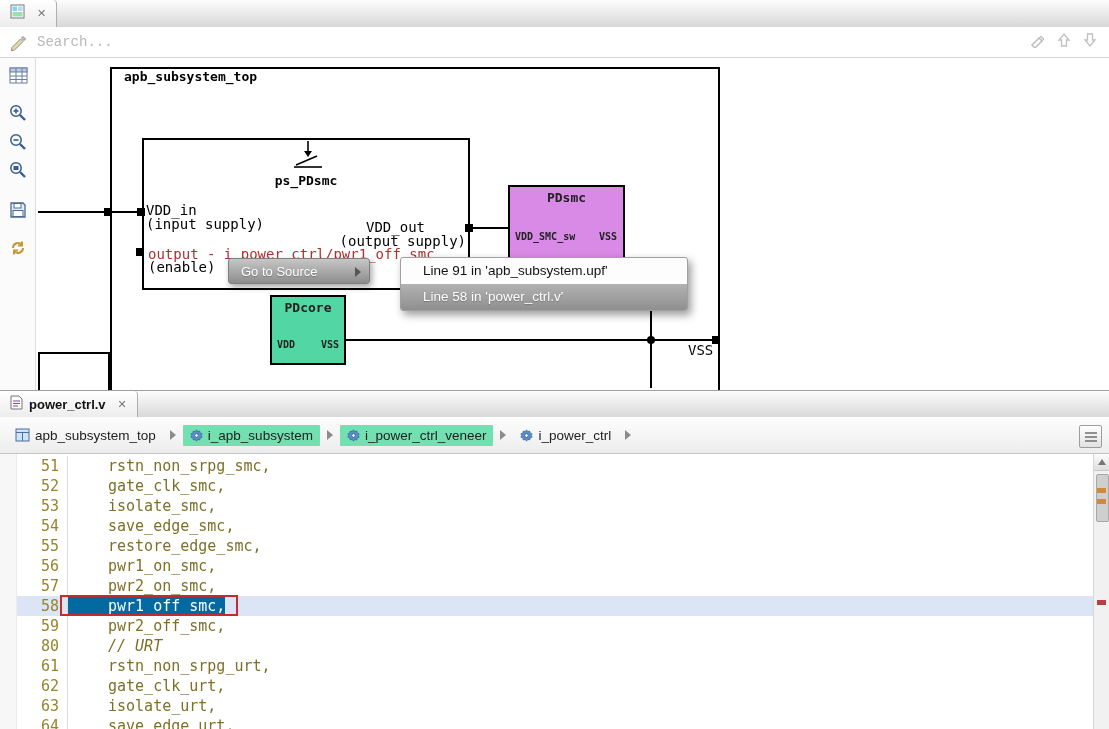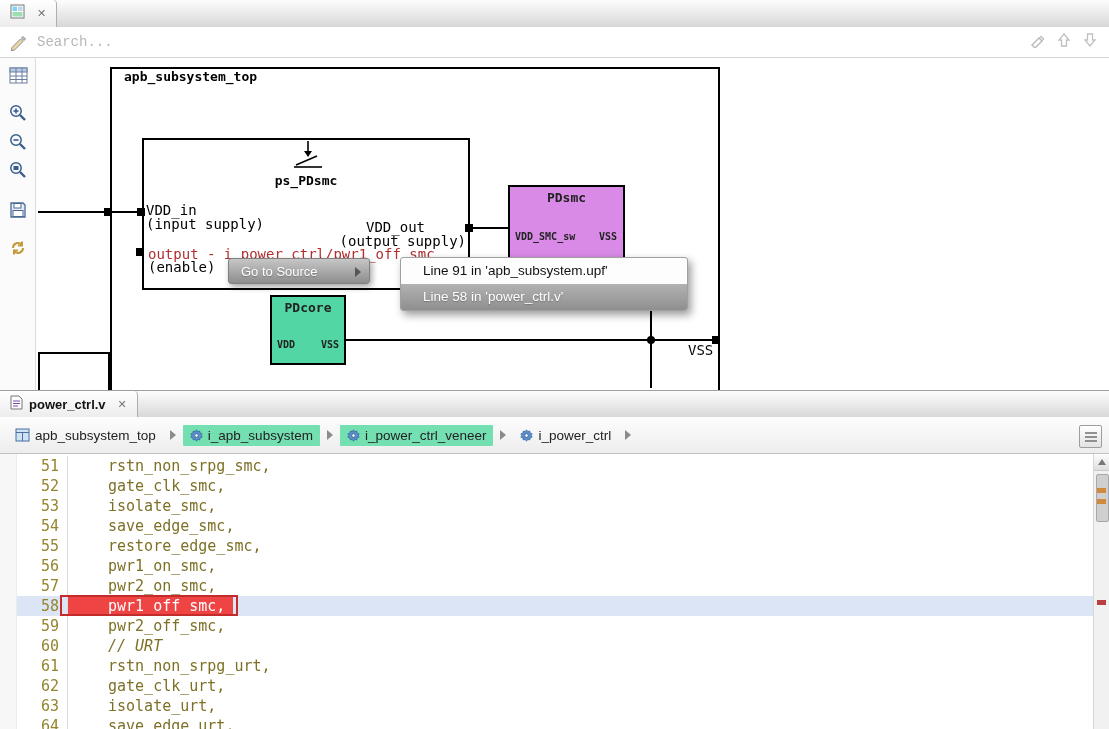--- a/index.html
+++ b/index.html
@@ -69,21 +69,21 @@
   .editor{position:absolute;top:454px;left:0;right:0;height:275px;background:#fff;overflow:hidden;}
   .istrip{position:absolute;left:0;top:0;width:16px;height:100%;background:#f7f7f7;border-right:1px solid #ececec;}
   #code-lines{position:absolute;left:0;top:0;right:0;bottom:0;padding:2px 0 0 17px;}
   .crow{height:20px;line-height:20px;display:flex;position:relative;
         font-family:"DejaVu Sans Mono",monospace;font-size:15px;color:#7d7026;}
   .crow.selected{background:#dbe5f6;}
   .lnum{width:50px;padding-right:8px;box-sizing:border-box;text-align:right;color:#95852e;flex:none;}
   .ccode{flex:1;border-left:1px solid #dcdcdc;white-space:pre;}
   .codetext{display:inline-block;padding-left:40px;}
   .crow.comment .codetext{font-style:italic;}
-  .crow.selected .codetext{background:#ef4444;color:#fff;padding-right:8px;}
+  .crow.selected .codetext{background:#0369a1;color:#fff;}
   .selbox{position:absolute;left:43px;top:-1px;width:178px;height:21px;box-sizing:border-box;
           border:2px solid #c42b2b;z-index:3;pointer-events:none;}
 
   
   .vscroll{position:absolute;right:0;top:0;width:16px;height:100%;background:#f1f1f1;border-left:1px solid #d6d6d6;box-sizing:border-box;}
   .sb-up{position:absolute;top:0;left:0;width:15px;height:16px;background:linear-gradient(#fdfdfd,#dedede);
          border-bottom:1px solid #c9c9c9;display:flex;align-items:center;justify-content:center;cursor:pointer;}
   .sb-up:before{content:"";width:0;height:0;border-bottom:6px solid #777;
                 border-left:4px solid transparent;border-right:4px solid transparent;}
   .sb-thumb{position:absolute;left:2px;top:20px;width:11px;height:46px;background:#cfcfcf;
@@ -341,21 +341,21 @@
       <div class="crow selected">
         <span class="lnum">58</span>
         <span class="ccode"><span class="codetext">pwr1_off_smc,</span></span>
         <div class="selbox"></div>
       </div>
       <div class="crow">
         <span class="lnum">59</span>
         <span class="ccode"><span class="codetext">pwr2_off_smc,</span></span>
       </div>
       <div class="crow comment">
-        <span class="lnum">60</span>
+        <span class="lnum">80</span>
         <span class="ccode"><span class="codetext">// URT</span></span>
       </div>
       <div class="crow">
         <span class="lnum">61</span>
         <span class="ccode"><span class="codetext">rstn_non_srpg_urt,</span></span>
       </div>
       <div class="crow">
         <span class="lnum">62</span>
         <span class="ccode"><span class="codetext">gate_clk_urt,</span></span>
       </div>

